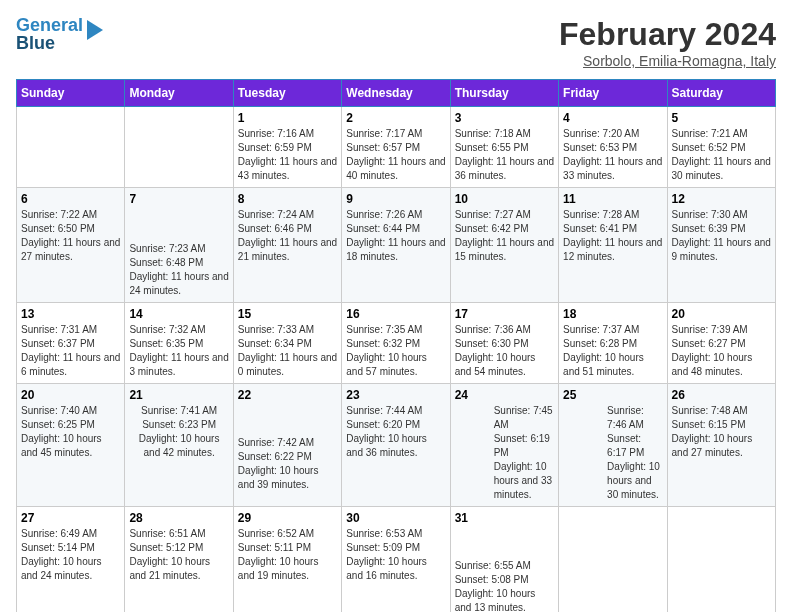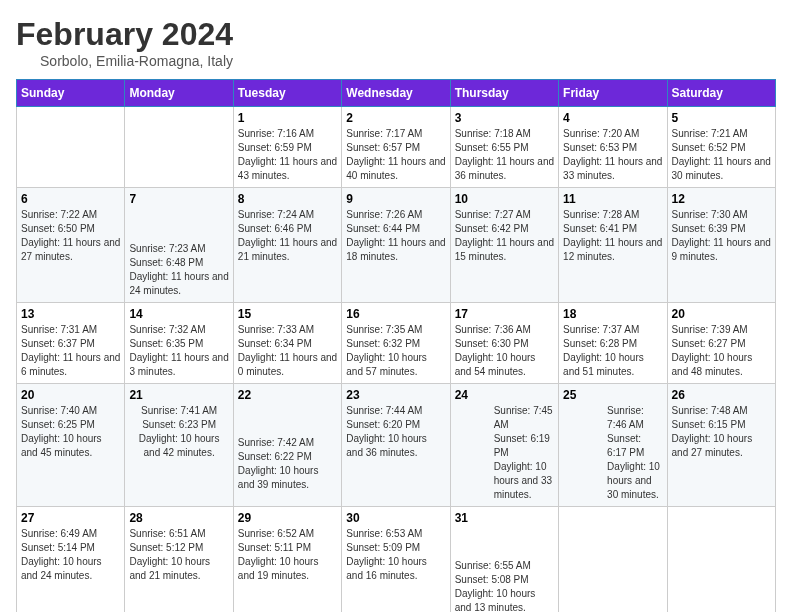--- a/index.html
+++ b/index.html
@@ -20,20 +20,21 @@
       text-align: right;
     }
     .month-title {
       font-size: 32px;
       font-weight: bold;
       color: #333;
     }
     .subtitle {
       font-size: 14px;
       color: #555;
+      text-decoration: underline;
     }
     .calendar {
       width: 100%;
       border-collapse: collapse;
       font-size: 11px;
     }
     .calendar th {
       background-color: #6d28d9;
       color: #fff;
       padding: 6px 4px;
@@ -82,20 +83,27 @@
       border-bottom: 10px solid transparent;
       border-left: 16px solid #2e86c1;
       margin-left: 2px;
       margin-top: -8px;
     }
   </style>
 </head>
 <body>
 
 <div class="header">
+  <div class="logo-wrap">
+    <div class="logo-text-wrap">
+      <span class="logo-line1">General</span>
+      <span class="logo-line2">Blue</span>
+    </div>
+    <div class="logo-arrow"></div>
+  </div>
   <div class="title-block">
     <div class="month-title">February 2024</div>
     <div class="subtitle">Sorbolo, Emilia-Romagna, Italy</div>
   </div>
 </div>
 
 <table class="calendar">
   <thead>
     <tr>
     <th>Sunday</th>

